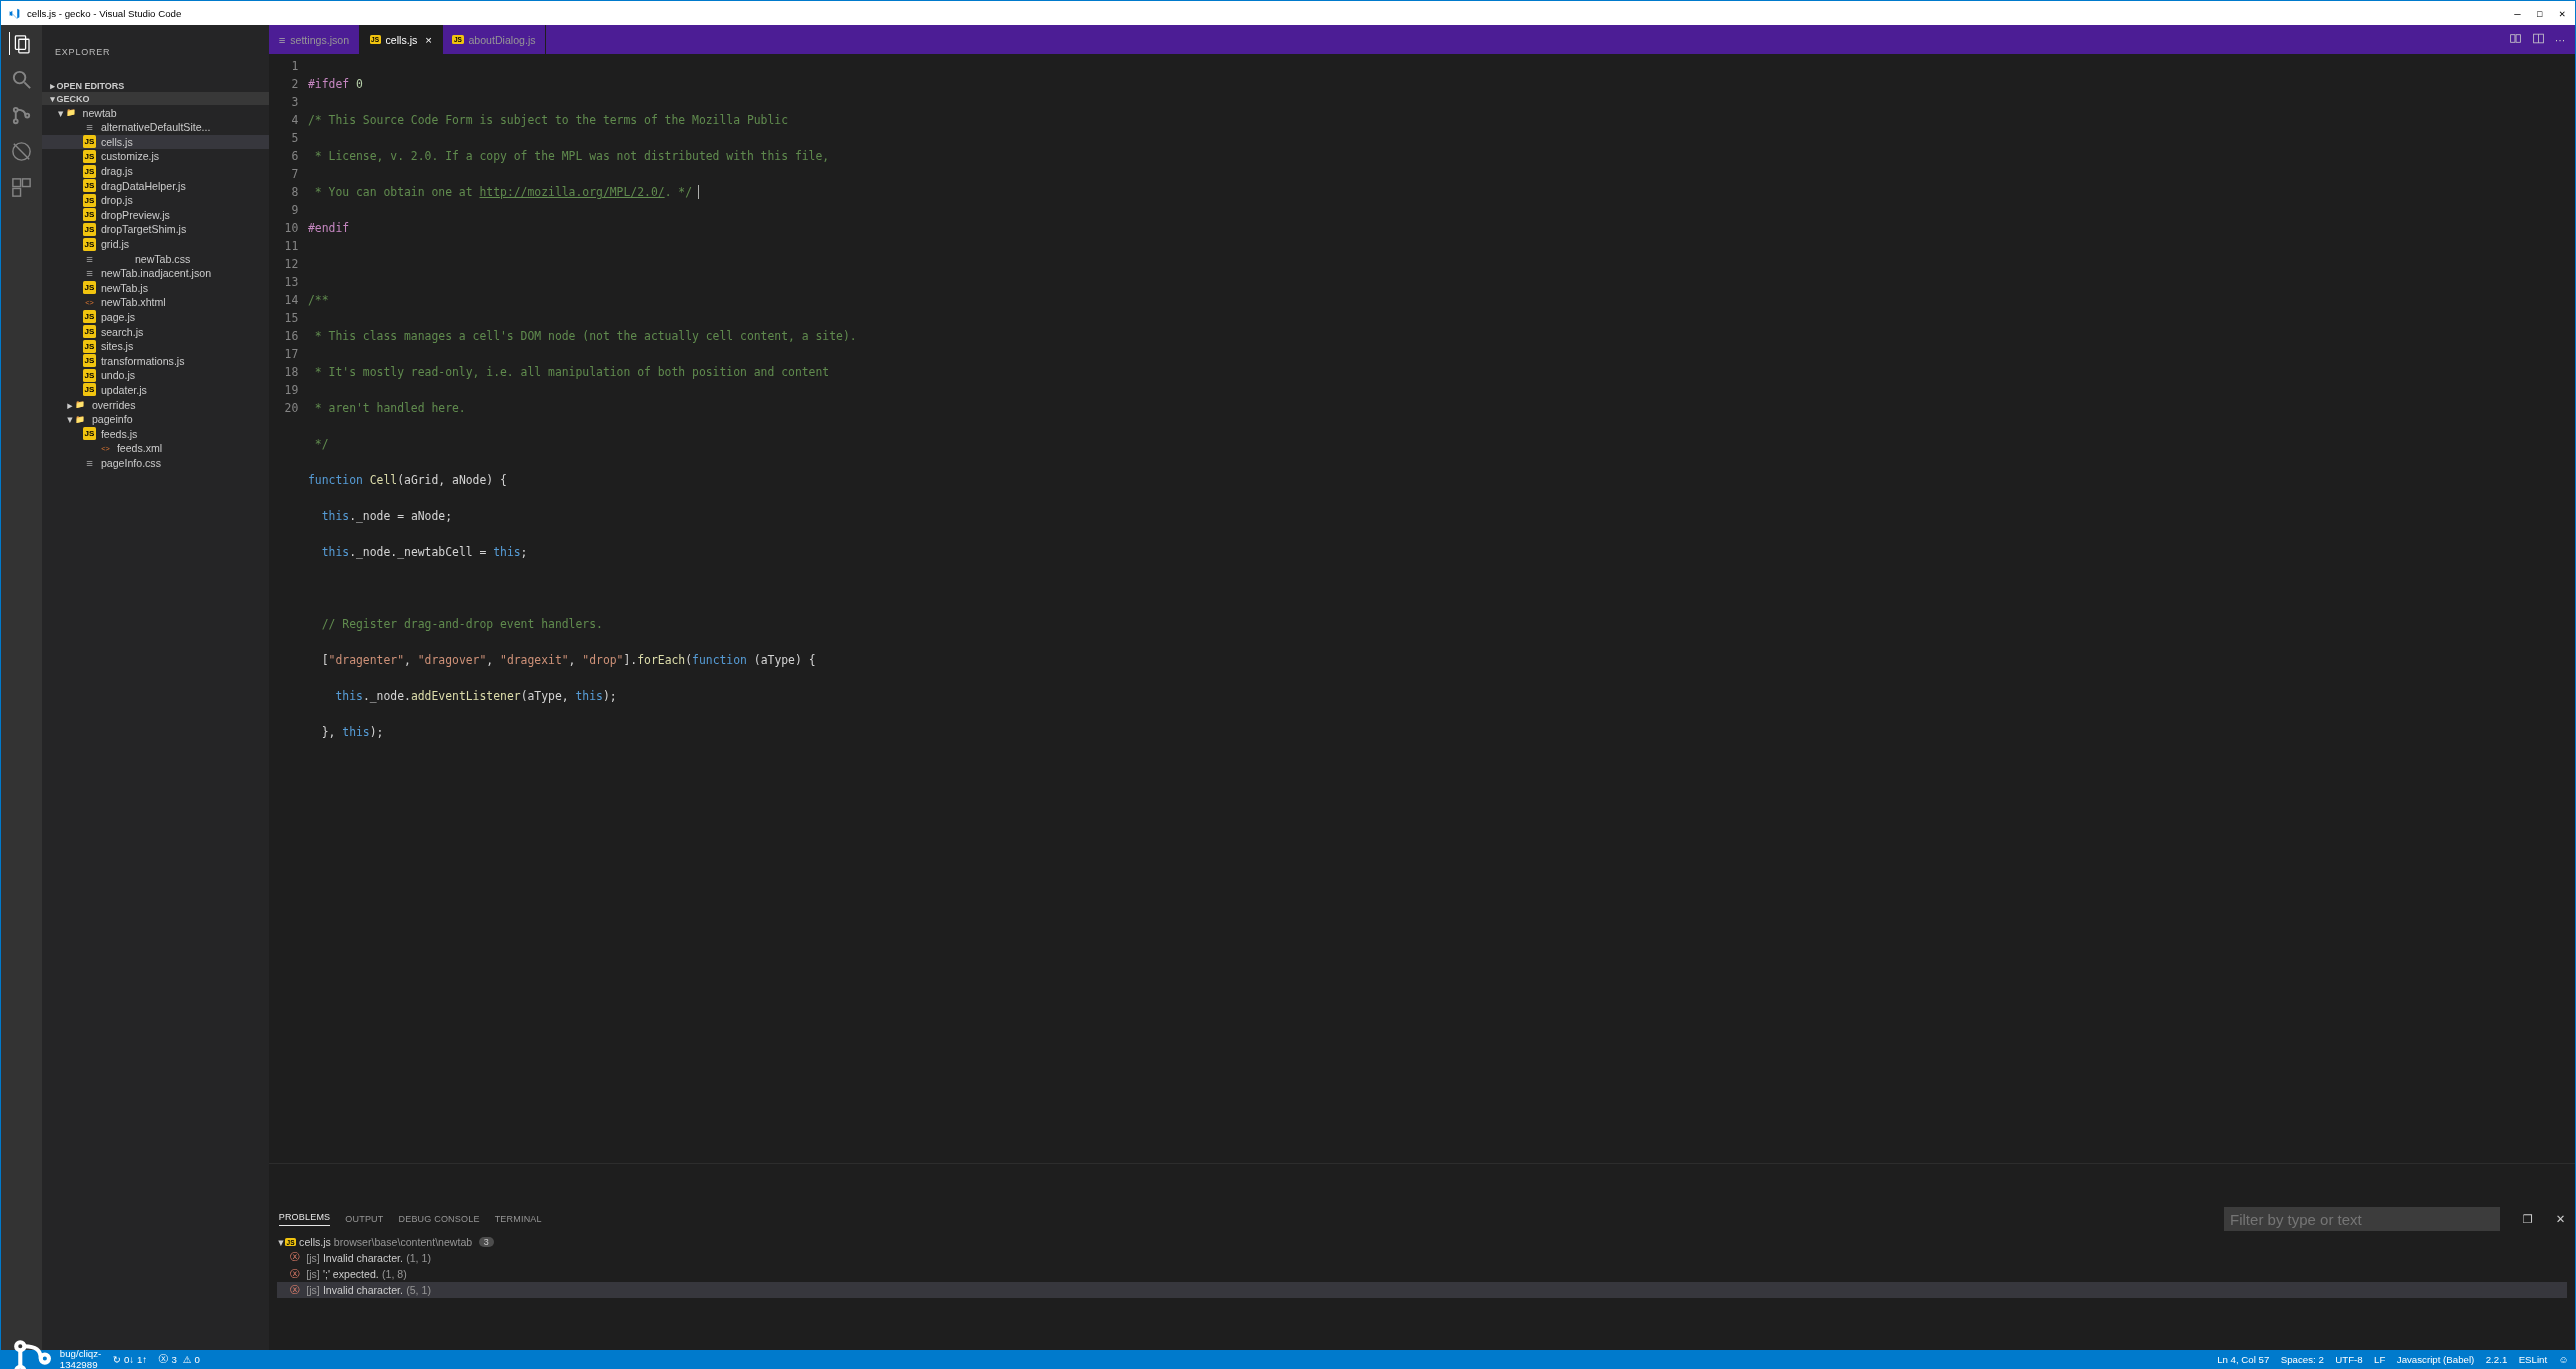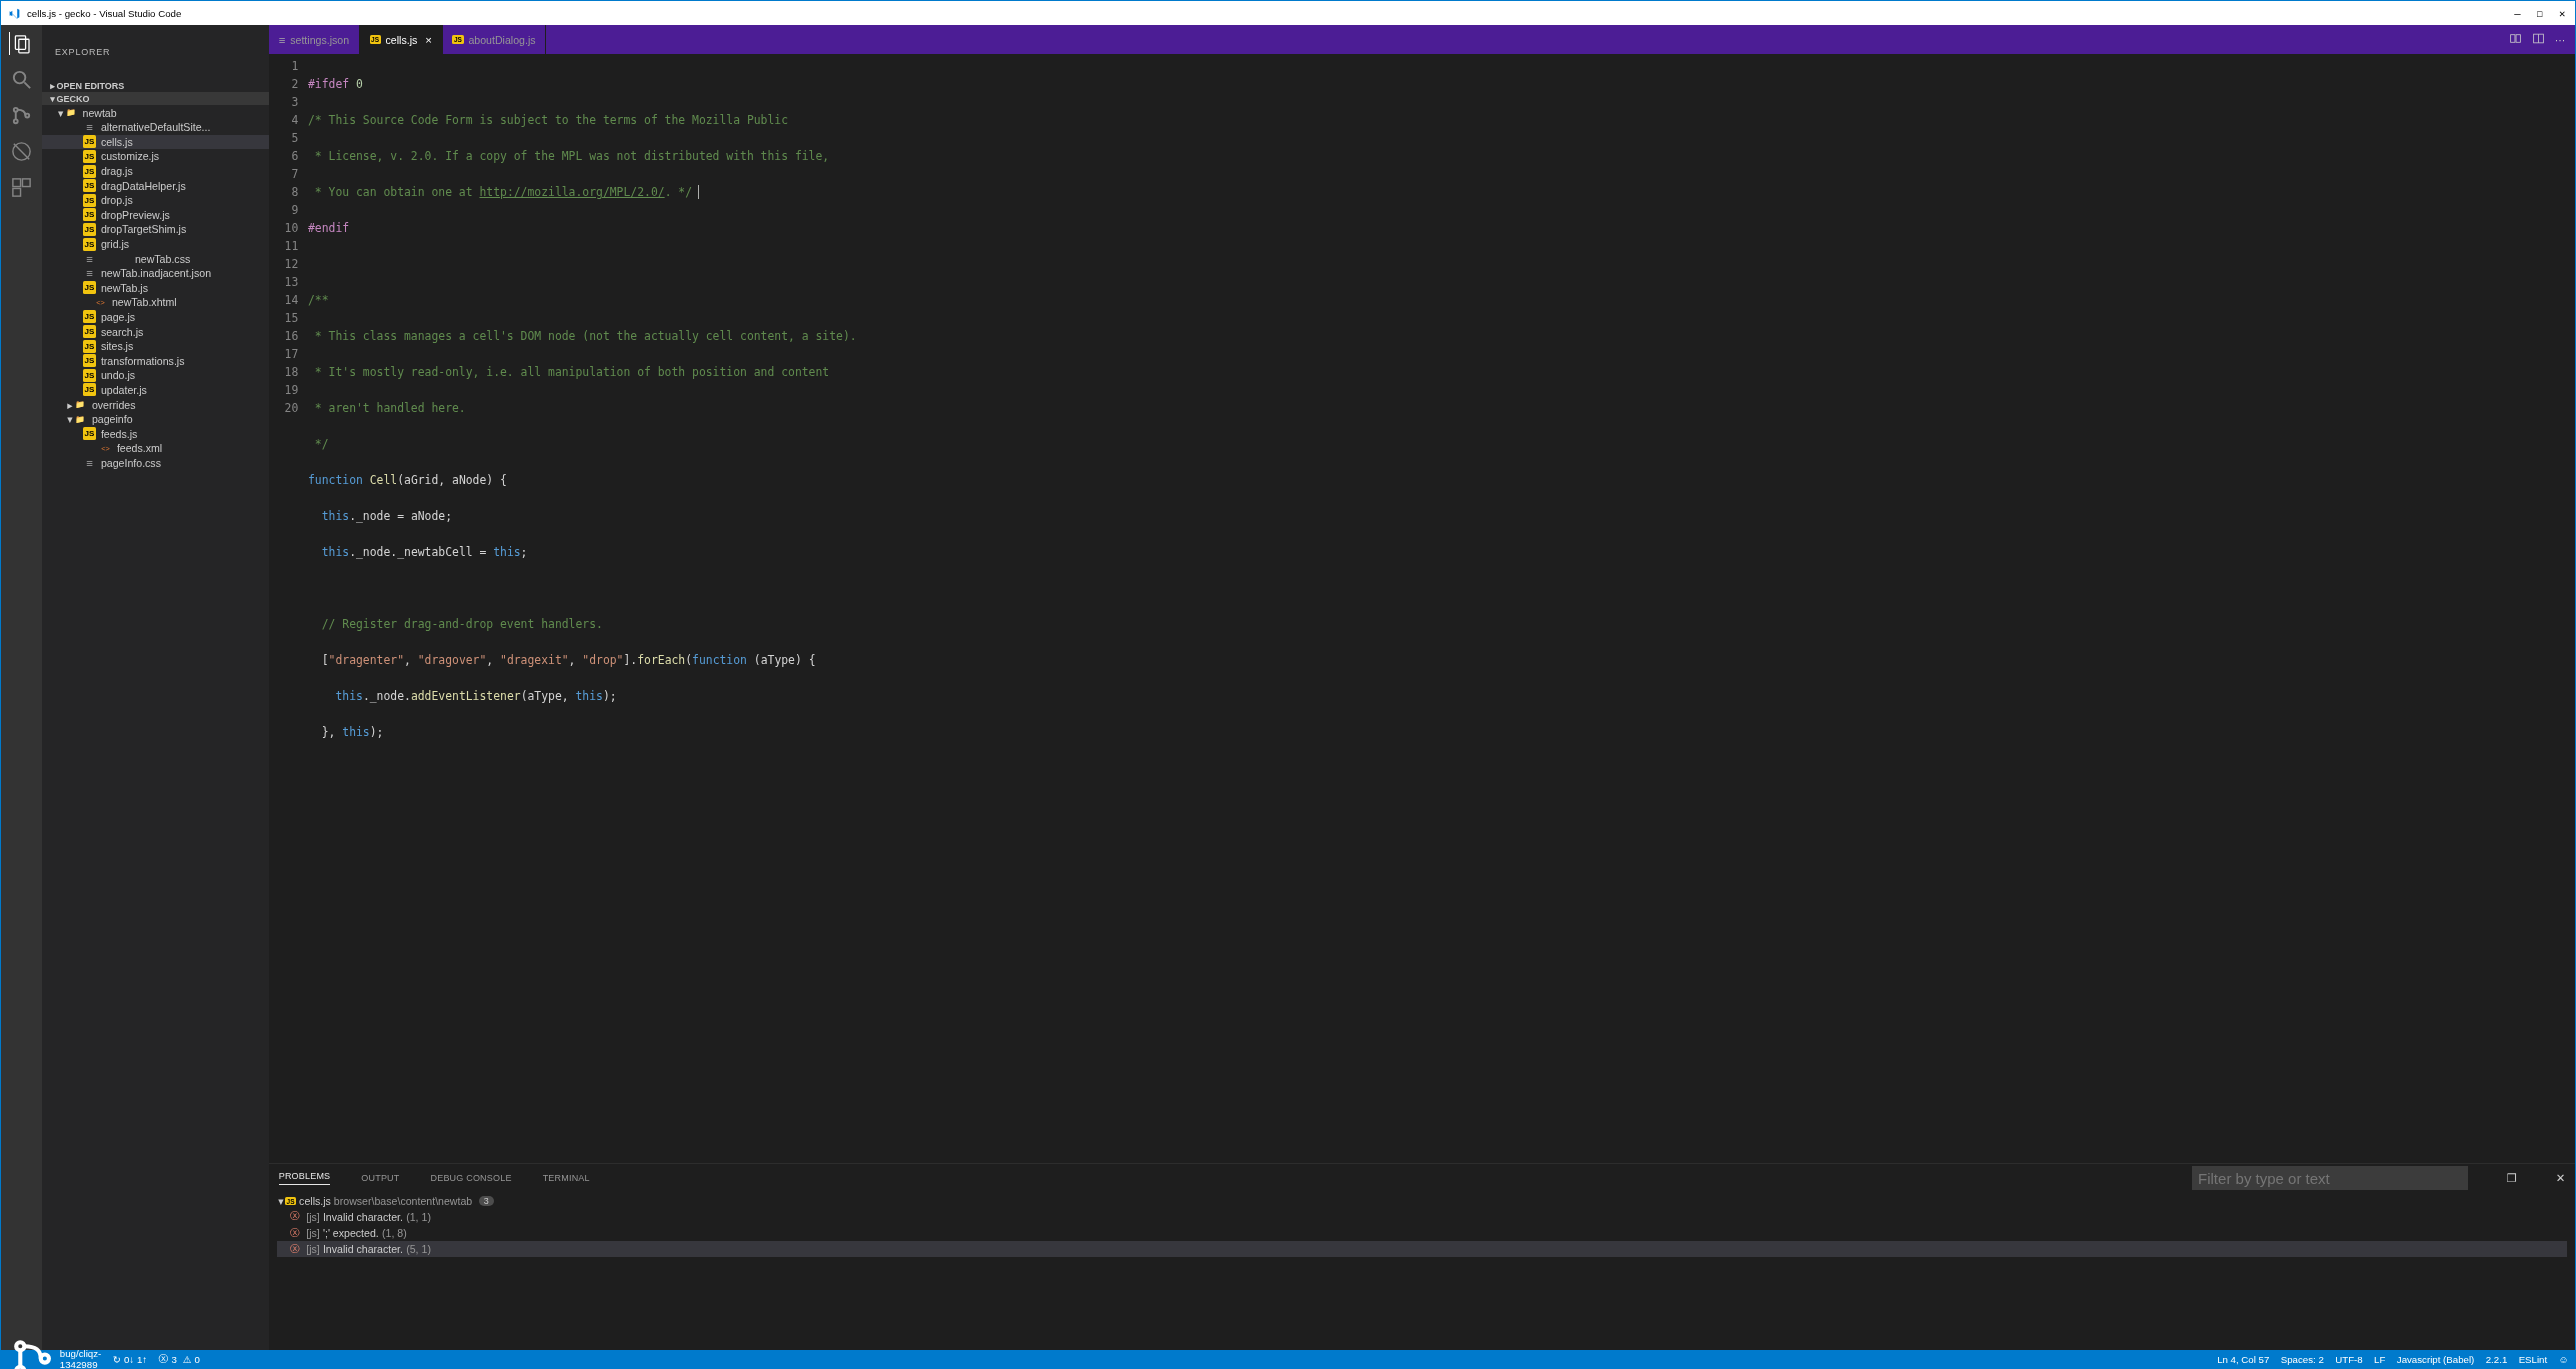--- a/index.html
+++ b/index.html
@@ -41,21 +41,21 @@
 .codelines { flex: 1; padding: 3.2px 0; line-height: 18px; white-space: pre; color: #d4d4d4; overflow: auto; }
 .tok-pre { color: #c586c0; }
 .tok-num { color: #b5cea8; }
 .tok-com { color: #608b4e; }
 .tok-link { color: #608b4e; text-decoration: underline; }
 .tok-kw { color: #569cd6; }
 .tok-fn { color: #dcdcaa; }
 .tok-str { color: #ce9178; }
 .caret { border-right: 0.8px solid #aeafad; margin-left: -0.8px; }
 .panel { height: 187px; border-top: 0.8px solid #2d2d2d; display: flex; flex-direction: column; background: #1e1e1e; }
-.panel-tabs { display: flex; align-items: center; height: 28px; padding: 0 9.7px; gap: 31px; font-size: 9px; }
+.panel-tabs { display: flex; align-items: center; height: 28px; padding: 0 9.7px; gap: 15px; font-size: 9px; margin-top: 41px; }
 .panel-tabs .ptab { color: #969696; cursor: pointer; text-transform: uppercase; letter-spacing: 0.2px; }
 .panel-tabs .ptab.active { color: #e7e7e7; border-bottom: 0.8px solid #e7e7e7; padding-bottom: 3.2px; }
 .panel-tabs input { margin-left: auto; width: 276px; background: #3c3c3c; border: none; color: #ccc; padding: 3.2px 6.5px; font-size: 15px; outline: none; }
 .panel-tabs .picon { color: #ccc; cursor: pointer; margin-left: 8px; font-size: 11.4px; }
 .panel-body { flex: 1; overflow: auto; padding: 1.6px 8px; font-size: 10.6px; }
 .prob-file { display: flex; align-items: center; padding: 1.6px 0; }
 .prob-file .badge { background: #4d4d4d; color: #ccc; border-radius: 6.5px; font-size: 9px; padding: 0 4.9px; margin-left: 6.5px; }
 .prob-item { display: flex; align-items: center; padding: 1.6px 0 1.6px 13px; cursor: pointer; }
 .prob-item.selected { background: #37373d; }
 .prob-item .err { color: #f48771; margin-right: 6.5px; font-size: 9.7px; }
@@ -182,21 +182,21 @@
               <span>newTab.css</span>
             </div>
             <div class="tree-item" style="padding-left: 41px;">
               <span class="ficon db-icon"></span>
               <span>newTab.inadjacent.json</span>
             </div>
             <div class="tree-item" style="padding-left: 41px;">
               <span class="ficon js-badge">JS</span>
               <span>newTab.js</span>
             </div>
-            <div class="tree-item" style="padding-left: 52px; text-align: center;">
+            <div class="tree-item" style="padding-left: 41px; text-align: center;">
               <span class="ficon xml-icon"></span>
               <span>newTab.xhtml</span>
             </div>
             <div class="tree-item" style="padding-left: 41px;">
               <span class="ficon js-badge">JS</span>
               <span>page.js</span>
             </div>
             <div class="tree-item" style="padding-left: 41px;">
               <span class="ficon js-badge">JS</span>
               <span>search.js</span>

